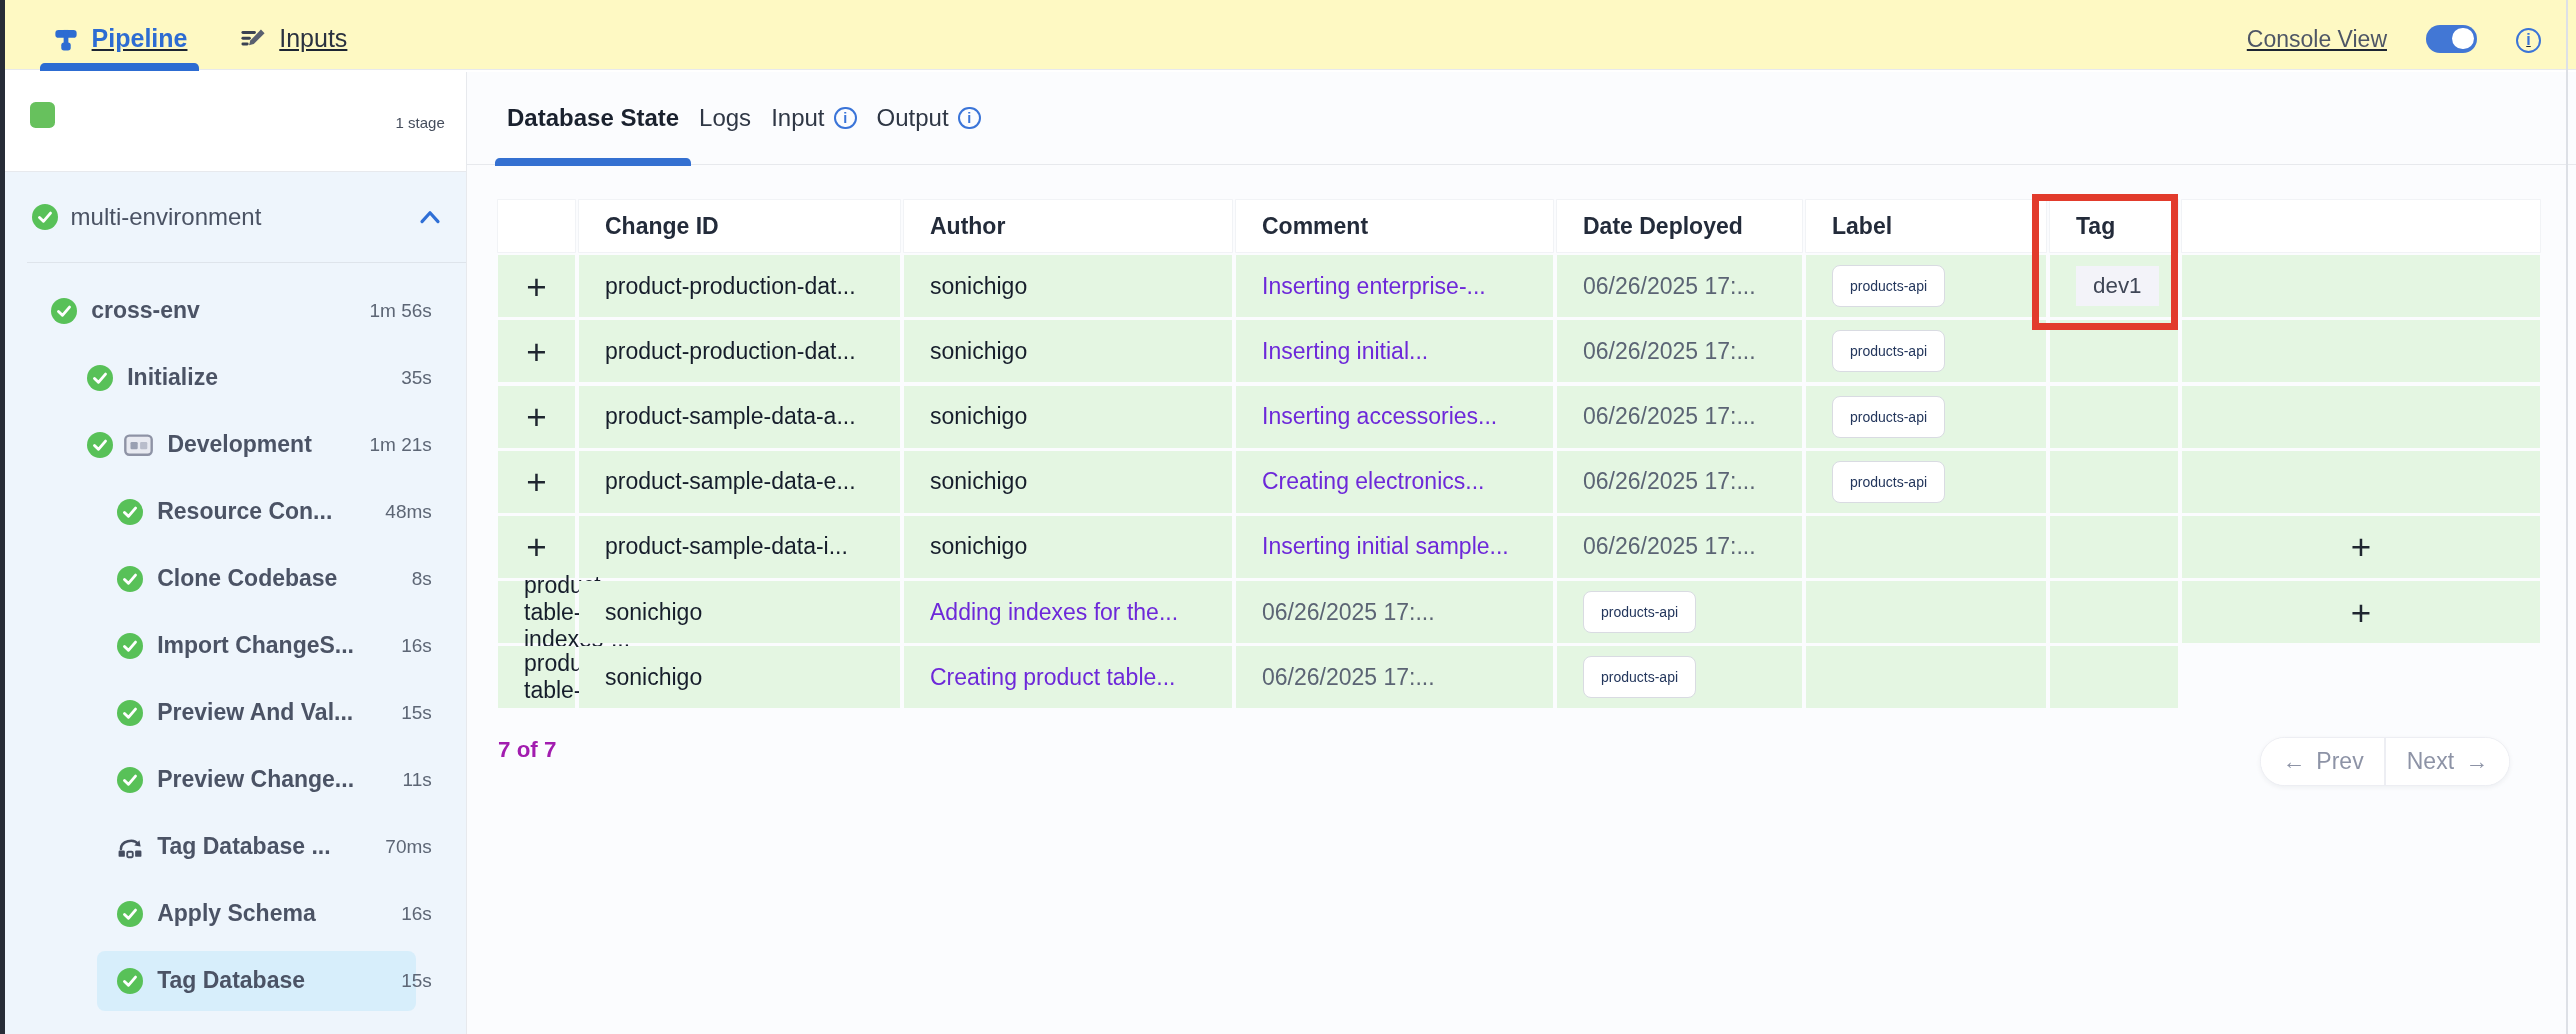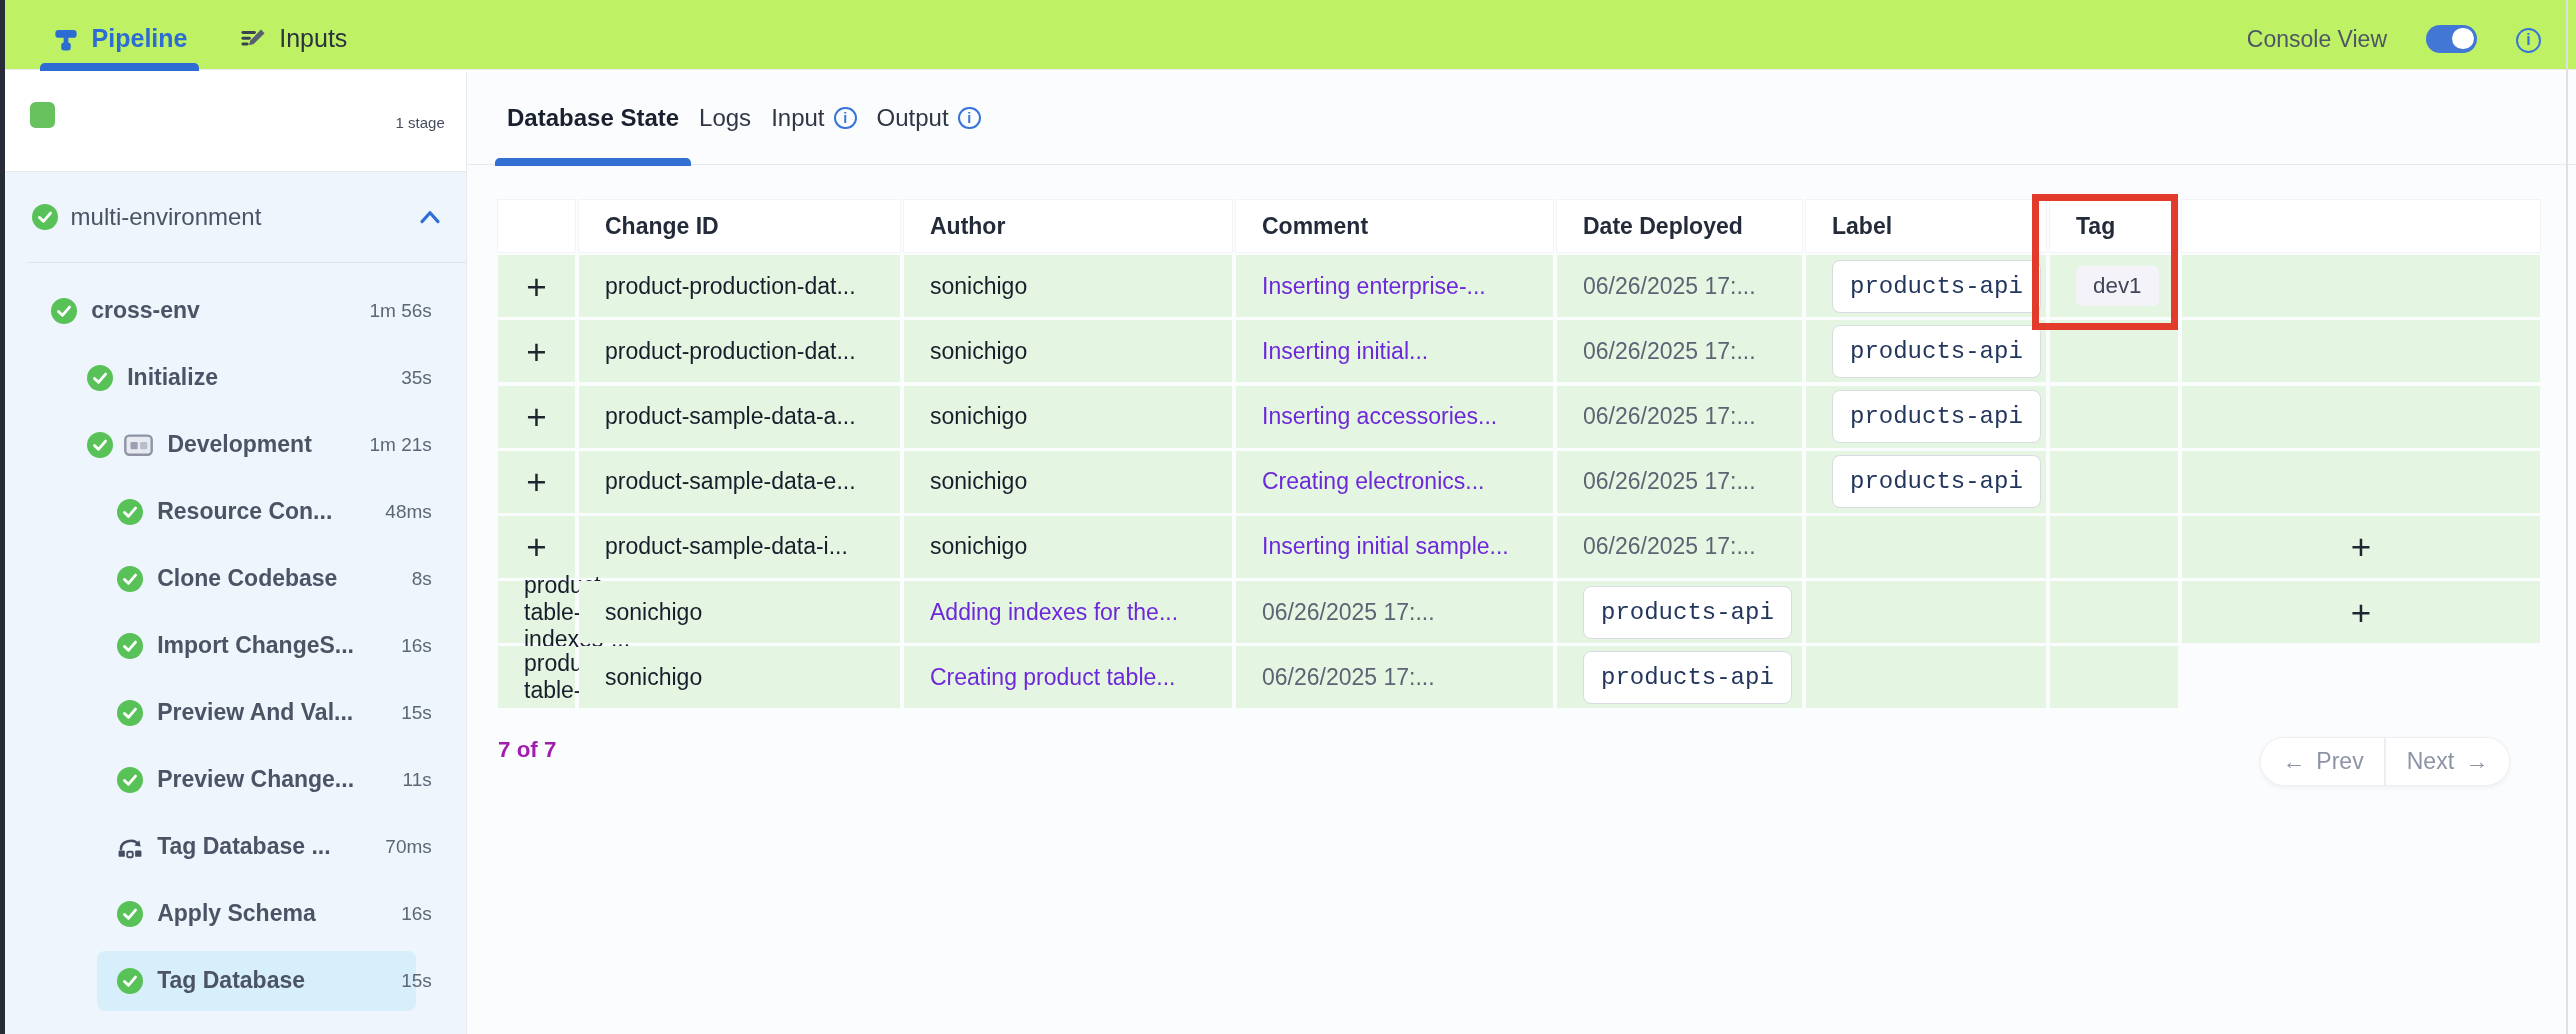--- a/index.html
+++ b/index.html
@@ -13,23 +13,23 @@
   *{box-sizing:border-box;margin:0;padding:0}
   html,body{width:2576px;height:1035px}
   body{
     position:relative;overflow:hidden;background:#ffffff;
     font-family:"Liberation Sans",sans-serif;color:#1d2533;
   }
   
   .left-strip{position:absolute;left:0;top:0;bottom:0;width:4.8px;background:#272c37;z-index:30}
   .right-border{position:absolute;right:8px;top:0;bottom:0;width:2.4px;background:#dde0e6;z-index:25}
   .topbar{
-    position:absolute;left:4.8px;top:0;right:0;height:70px;background:#bef264;
+    position:absolute;left:4.8px;top:0;right:0;height:70px;background:#fef9c3;
     border-bottom:1.6px solid #e7e9ed;display:flex;align-items:center;
-    padding:8px 35px 0 48px;z-index:20;
+    padding:8px 35px 0 48px;z-index:20;text-decoration:underline;
   }
   .top-tab{display:flex;align-items:center;gap:12.8px;font-size:25px;height:100%;position:relative;cursor:pointer}
   .top-tab.active{color:var(--accent);font-weight:700}
   .top-tab.active .tab-underline{
     position:absolute;left:-12.8px;right:-11.2px;bottom:-1.6px;height:7.2px;
     background:var(--accent);border-radius:4.8px 4.8px 0 0;
   }
   .top-tab.inactive{color:#2b3240;font-weight:500;margin-left:53px}
   .topbar-right{margin-left:auto;display:flex;align-items:flex-end;gap:39px}
   .console-label{font-size:23px;color:#4e5665}
@@ -79,24 +79,24 @@
   .th{background:#fff;height:52px;display:flex;align-items:center;padding-left:26px;
       font-size:23px;font-weight:600;color:#232b3a;box-shadow:0 0 0 0.8px #eef0f4}
   .td{background:var(--row-green);height:62px;display:flex;align-items:center;padding-left:26px;font-size:23px}
   .td.center{justify-content:center;padding-left:0}
   .expander{font-size:35px;font-weight:300;color:#1f2630;line-height:1;cursor:pointer}
   .c-id,.c-author{color:#161d2b}
   .c-comment{color:#6d28d9}
   .c-date{color:#5b6474}
   .badge{
     background:#fff;border:1.6px solid #d9dbe2;border-radius:8px;
-    padding:12px 17px;font-size:24px;font-weight:500;color:#23365c;white-space:nowrap;font-family:Liberation Mono, monospace;
+    padding:12px 17px;font-size:14px;font-weight:500;color:#23365c;white-space:nowrap;
   }
   .tagchip{
-    background:#f3f3f9;border-radius:6px;padding:7.2px 17px;
+    background:#f3f3f9;border-radius:0;padding:7.2px 17px;
     font-size:22.4px;color:#3f4656;white-space:nowrap;
   }
   .red-box{
     position:absolute;left:1565px;top:122px;width:146px;height:136px;
     border:7.2px solid var(--red);pointer-events:none;z-index:5;
   }
   .count-label{position:absolute;left:31px;top:665px;font-size:22.4px;font-weight:700;color:#a21caf}
   .pager{
     position:absolute;right:66px;top:665px;height:49px;display:flex;align-items:stretch;
     background:#fff;border:0.8px solid #edeef3;border-radius:25.6px;overflow:hidden;

